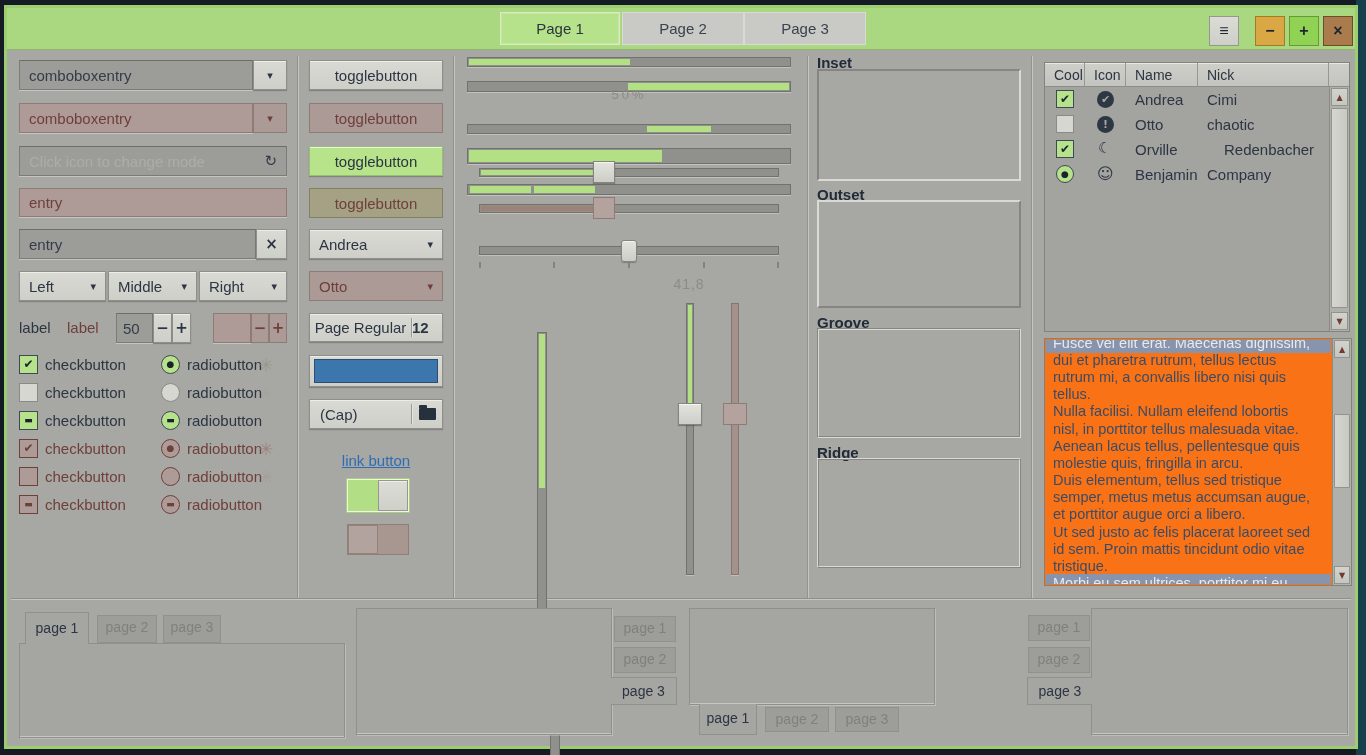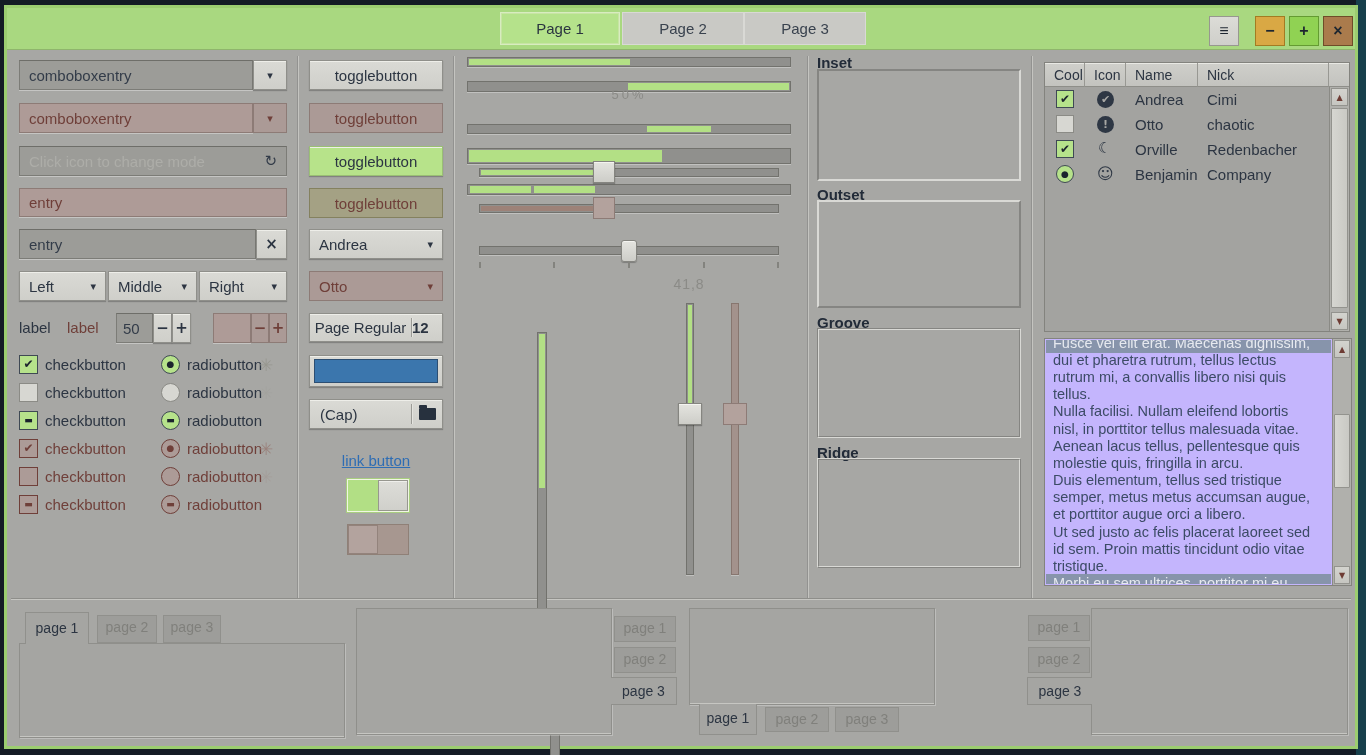--- a/index.html
+++ b/index.html
@@ -319,37 +319,37 @@
       <div class="abs" style="left:0;top:49px;width:284px;height:25px;">
         <span class="abs chk un" style="left:11px;top:3px;width:18px;height:18px;"></span>
         <span class="abs circ" style="left:52px;top:4px;">!</span>
         <span class="abs cell" style="left:90px;top:0;height:25px;">Otto</span>
         <span class="abs cell" style="left:162px;top:0;height:25px;">chaotic</span>
       </div>
       <div class="abs" style="left:0;top:74px;width:284px;height:25px;">
         <span class="abs chk" style="left:11px;top:3px;width:18px;height:18px;">✔</span>
         <span class="abs ico" style="left:53px;top:2px;color:#2e3744;font-size:15px;">☾</span>
         <span class="abs cell" style="left:90px;top:0;height:25px;">Orville</span>
-        <span class="abs cell" style="left:162px;top:0;height:25px;text-align:right;">Redenbacher</span>
+        <span class="abs cell" style="left:179px;top:0;height:25px;text-align:right;">Redenbacher</span>
       </div>
       <div class="abs" style="left:0;top:99px;width:284px;height:25px;">
         <span class="abs chk rad" style="left:11px;top:3px;width:18px;height:18px;">●</span>
         <span class="abs ico" style="left:52px;top:2px;color:#2e3744;font-size:16px;">☺</span>
         <span class="abs cell" style="left:90px;top:0;height:25px;">Benjamin</span>
         <span class="abs cell" style="left:162px;top:0;height:25px;">Company</span>
       </div>
 
       <div class="abs sb-track" style="left:284px;top:24px;width:20px;height:244px;">
         <div class="sb-btn abs" style="left:1px;top:1px;width:17px;height:18px;">▲</div>
         <div class="sb-thumb abs" style="left:1px;top:21px;width:17px;height:200px;"></div>
         <div class="sb-btn abs" style="left:1px;bottom:1px;width:17px;height:18px;">▼</div>
       </div>
     </div>
 
-    <div class="abs" style="left:1037px;top:330px;width:308px;height:248px;background:#c4b5fd;border:1px solid #83837e;overflow:hidden;">
+    <div class="abs" style="left:1037px;top:330px;width:308px;height:248px;background:#f97316;border:1px solid #83837e;overflow:hidden;">
       <div class="selstrip" style="left: 1px; top: 1px; right: 20px; height: 13px; background: rgb(135, 148, 171);">
         <div class="lorem" style="margin-top:-5px;padding-left:7px;color:#e6e9ef;white-space:nowrap;">Fusce vel elit erat. Maecenas dignissim,</div>
       </div>
       <div class="lorem abs" style="left:8px;top:13px;width:280px;">dui et pharetra rutrum, tellus lectus
 rutrum mi, a convallis libero nisi quis
 tellus.
 Nulla facilisi. Nullam eleifend lobortis
 nisl, in porttitor tellus malesuada vitae.
 Aenean lacus tellus, pellentesque quis
 molestie quis, fringilla in arcu.

